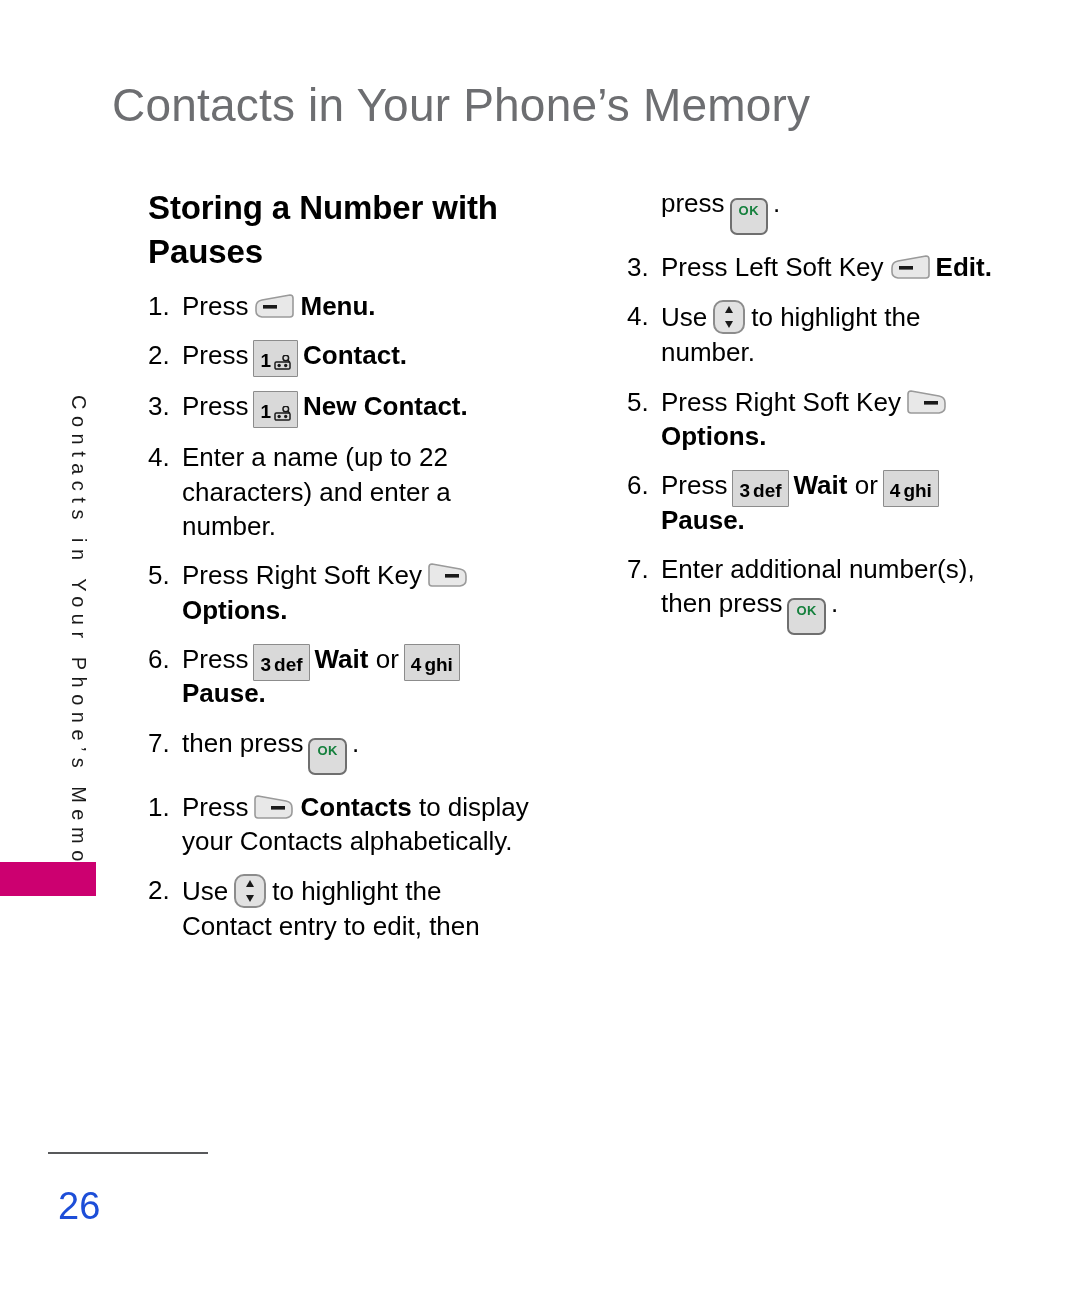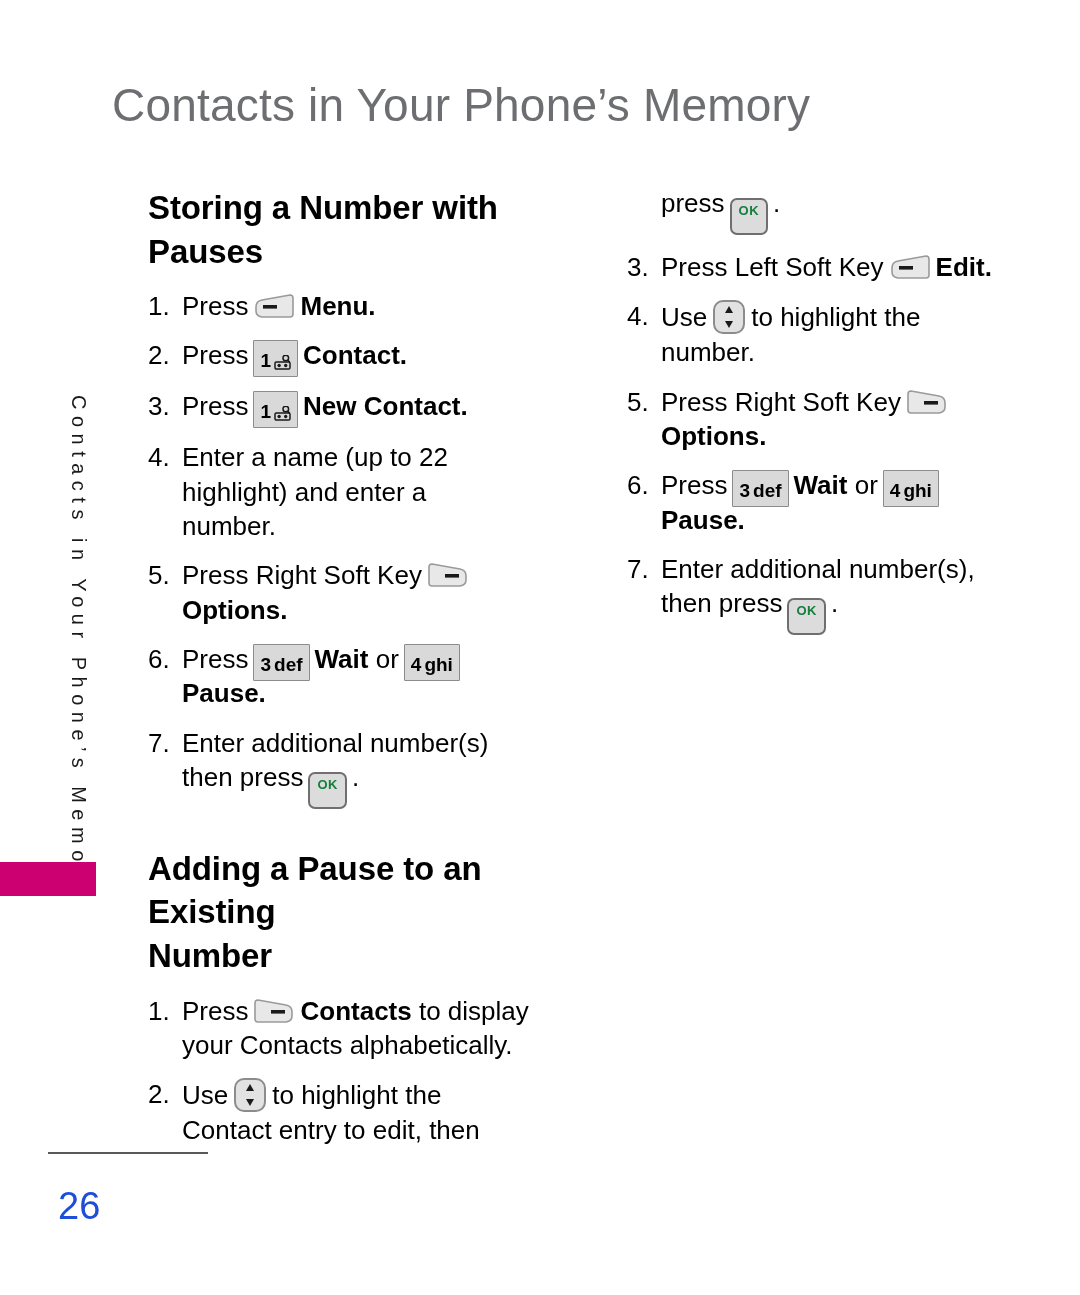--- a/index.html
+++ b/index.html
@@ -220,21 +220,21 @@
               <rect x="1" y="7.4" width="16" height="7.6" rx="1.4" fill="none" stroke="#1a1a1a" stroke-width="1.6"></rect>
               <circle cx="5.4" cy="11.2" r="1.8" fill="#1a1a1a"></circle>
               <circle cx="12.4" cy="11.2" r="1.8" fill="#1a1a1a"></circle>
             </svg></span></span><span class="b">New Contact.</span></span>
   </div>
 
   <div class="step">
     <span class="num">4.</span>
     <span class="body">
       <div>Enter a name (up to 22</div>
-      <div>highlight) and enter a</div>
+      <div>characters) and enter a</div>
       <div>number.</div>
     </span>
   </div>
 
   <div class="step">
     <span class="num">5.</span>
     <span class="body"><span>Press Right Soft Key</span><span class="key softkey"><svg viewBox="0 0 42 26" width="42" height="26">
             <path d="M39,13 Q39,7 33,6 L5,1 Q2,1 2,4 L2,20 Q2,23 5,23 L33,23 Q39,22 39,17 Z" fill="#e8e8e8" stroke="#9a9a9a" stroke-width="1.6" stroke-linejoin="round"></path>
             <rect x="18" y="11" width="14" height="3.6" fill="#1a1a1a"></rect>
           </svg></span>
@@ -245,29 +245,24 @@
   <div class="step">
     <span class="num">6.</span>
     <span class="body"><span>Press</span><span class="numkey"><span class="digit">3</span><span class="letters">def</span></span><span class="b">Wait</span> <span>or</span><span class="numkey"><span class="digit">4</span><span class="letters">ghi</span></span>
       <div class="b">Pause.</div>
     </span>
   </div>
 
   <div class="step">
     <span class="num">7.</span>
     <span class="body">
-      <div>Enter additional number(s)</div>
       <div><span>then press</span><span class="okkey">OK</span><span>.</span></div>
     </span>
   </div>
 
-  <div class="section-head" style="margin-top:38px;">
-    <div>Adding a Pause to an Existing</div>
-    <div>Number</div>
-  </div>
 
   <div class="step">
     <span class="num">1.</span>
     <span class="body"><span>Press</span><span class="key softkey"><svg viewBox="0 0 42 26" width="42" height="26">
             <path d="M39,13 Q39,7 33,6 L5,1 Q2,1 2,4 L2,20 Q2,23 5,23 L33,23 Q39,22 39,17 Z" fill="#e8e8e8" stroke="#9a9a9a" stroke-width="1.6" stroke-linejoin="round"></path>
             <rect x="18" y="11" width="14" height="3.6" fill="#1a1a1a"></rect>
           </svg></span><span class="b">Contacts</span> <span>to display</span>
       <div>your Contacts alphabetically.</div>
     </span>
   </div>

